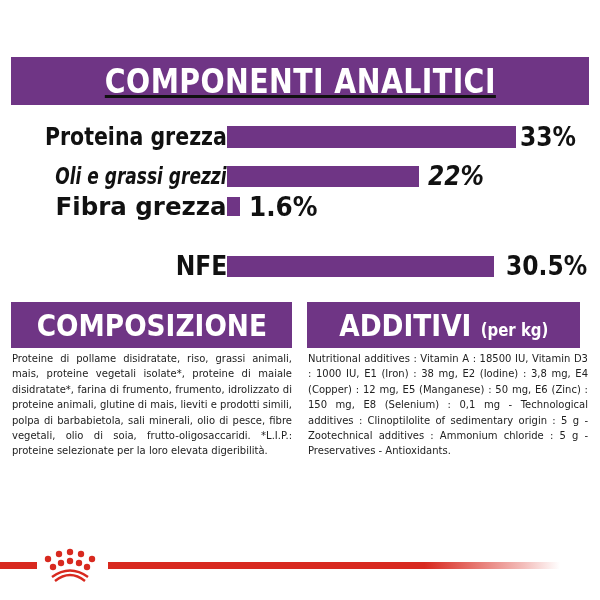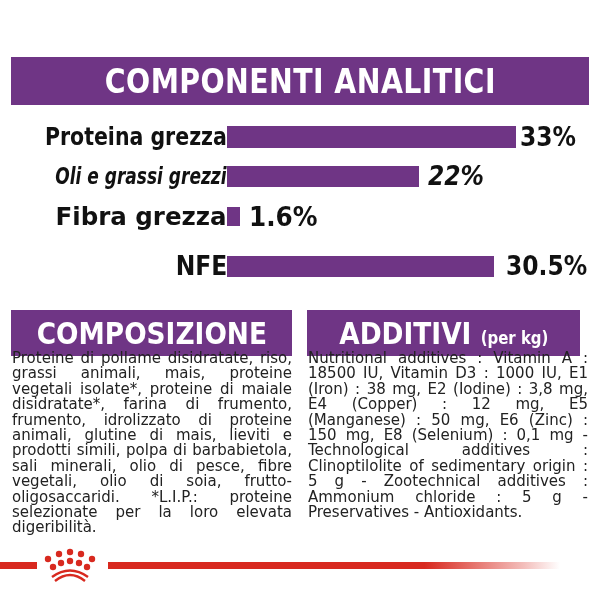--- a/index.html
+++ b/index.html
@@ -2,21 +2,21 @@
 <html><head>
   <meta charset="utf-8">
   <style>
     * { margin: 0; padding: 0; box-sizing: border-box; }
     html, body { width: 600px; height: 600px; background: #ffffff; overflow: hidden; }
     body { position: relative; font-family: "DejaVu Sans", sans-serif; color: #111; }
 
     .header-bar {
       position: absolute; left: 11px; top: 57px; width: 578px; height: 48px;
       background: #6f3585;
-      display: flex; align-items: center; justify-content: center;
+      display: flex; align-items: center; justify-content: center; text-decoration: underline;
     }
     .header-bar .title {
       color: #ffffff; font-family: "DejaVu Sans", sans-serif; font-weight: bold;
       font-size: 33px; letter-spacing: 0.5px; transform: scaleX(0.86);
       white-space: nowrap;
     }
 
     .row { position: absolute; left: 0; width: 600px; height: 30px; padding-left: 28px; }
     .row .label {
       position: absolute; right: 380px; top: 0; height: 30px;
@@ -24,31 +24,31 @@
       white-space: nowrap; transform-origin: right center; line-height: 30px;
     }
     .row .bar { position: absolute; left: 227px; background: #6f3585; }
     .row .value {
       position: absolute; font-family: "DejaVu Sans", sans-serif; font-weight: bold;
       color: #111; white-space: nowrap; line-height: 30px; top: 0;
     }
 
     .section-box {
       position: absolute; top: 302px; height: 46px; background: #6f3585;
-      display: flex; align-items: center; justify-content: center; margin-top: 8px;
+      display: flex; align-items: center; justify-content: center;
     }
     .section-box .title {
       color: #fff; font-weight: bold; font-family: "DejaVu Sans", sans-serif;
       font-size: 30px; white-space: nowrap; transform: scaleX(0.88);
     }
     .section-box .title .small { font-size: 17px; }
 
     .para {
       position: absolute; top: 351px; font-family: "DejaVu Sans", sans-serif;
-      font-size: 15px; line-height: 15.4px; color: #222; text-align: justify;
+      font-size: 10px; line-height: 15.4px; color: #222; text-align: justify;
     }
 
     .footer-line-left {
       position: absolute; left: 0; top: 562px; width: 37px; height: 7px; background: #d8291f;
     }
     .footer-line-right {
       position: absolute; left: 108px; top: 562px; width: 452px; height: 7px;
       background: linear-gradient(to right, #d8291f 0%, #d8291f 70%, rgba(216,41,31,0.3) 92%, rgba(216,41,31,0) 100%);
     }
     .crown { position: absolute; left: 38px; top: 548px; width: 64px; height: 36px; }
@@ -65,21 +65,21 @@
   <div class="bar" style="top:4px; width:289px; height:22px;"></div>
   <span class="value" style="left:520px; font-size:26px; transform:scaleX(0.9); transform-origin:left center;">33%</span>
 </div>
 
 <div class="row" style="top:161px;font-style:italic;">
   <span class="label" style="font-size:23px; transform:scaleX(0.74); right:373px;">Oli e grassi grezzi</span>
   <div class="bar" style="top:5px; width:192px; height:21px;"></div>
   <span class="value" style="left:428px; font-size:26px; transform:scaleX(0.9); transform-origin:left center;">22%</span>
 </div>
 
-<div class="row" style="top:202px;">
+<div class="row" style="top:192px;">
   <span class="label" style="font-size:25px; transform:scaleX(0.98); right:373px;">Fibra grezza</span>
   <div class="bar" style="top:5px; width:13px; height:19px;"></div>
   <span class="value" style="left:249px; font-size:26px; transform:scaleX(0.95); transform-origin:left center;">1.6%</span>
 </div>
 
 <div class="row" style="top:251px;">
   <span class="label" style="font-size:26px; transform:scaleX(0.9); right:373px;">NFE</span>
   <div class="bar" style="top:5px; width:267px; height:21px;"></div>
   <span class="value" style="left:506px; font-size:26px; transform:scaleX(0.9); transform-origin:left center;">30.5%</span>
 </div>

